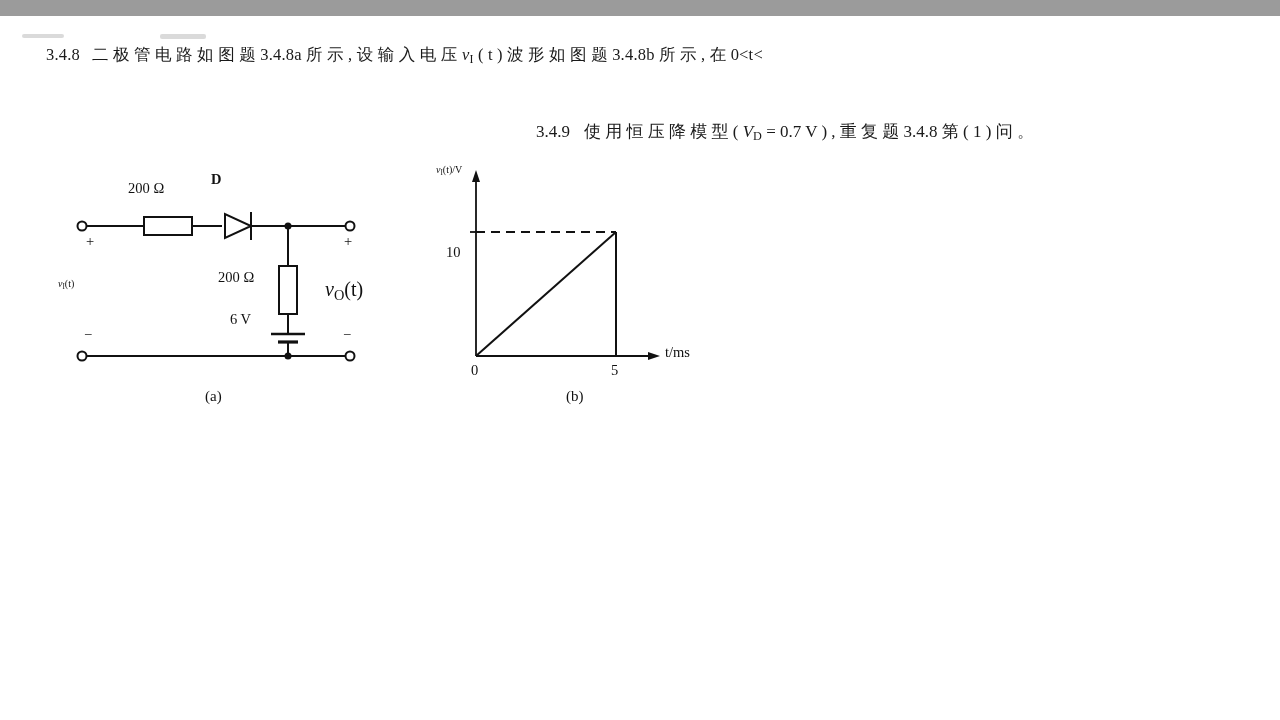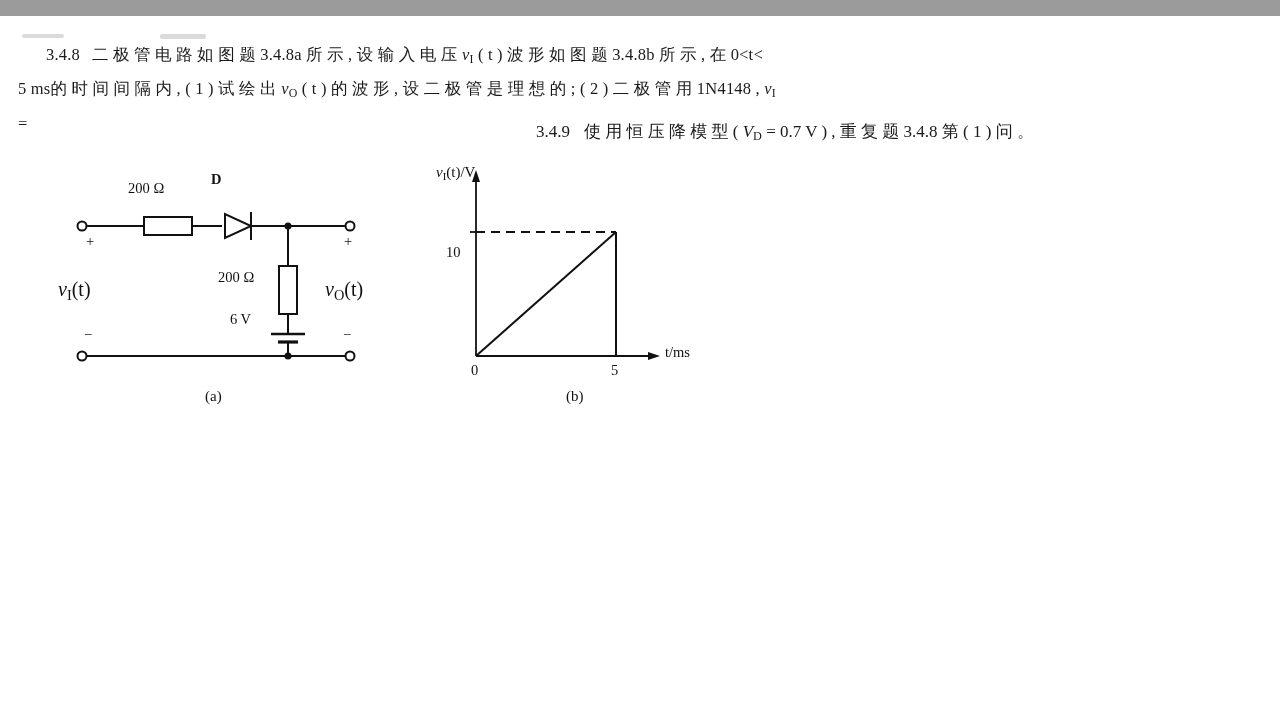--- a/index.html
+++ b/index.html
@@ -102,21 +102,20 @@
 
 <div class="topbar"></div>
 
 <div class="page">
 
   <div class="smudge" style="left:22px; top:18px; width:42px; height:4px;"></div>
   <div class="smudge" style="left:160px; top:18px; width:46px; height:5px;"></div>
 
   <div class="prob-text">
     <span class="num">3.4.8</span><span>二 极 管 电 路 如 图 题 3.4.8a 所 示 , 设 输 入 电 压 </span><i class="v">v</i><span class="sub">I</span><span> ( t ) 波 形 如 图 题 3.4.8b 所 示 , 在 0&lt;t&lt;</span>
-    <span class="line2"><span>5 ms的 时 间 间 隔 内 , ( 1 ) 试 绘 出 </span><i class="v">v</i><span class="sub">O</span><span> ( t ) 的 波 形 , 设 二 极 管 是 理 想 的 ; ( 2 ) 二 极 管 用 1N4148 , </span><i class="v">v</i><span class="sub">I</span><span> =</span></span>
   </div>
 
   <div class="prob-next">
     <span class="num2">3.4.9</span><span>使 用 恒 压 降 模 型 ( </span><i class="v">V</i><span class="sub">D</span><span> = 0.7 V ) , 重 复 题 3.4.8 第 ( 1 ) 问 。</span>
   </div>
 
   <div class="fig-a">
     <svg width="400" height="250" viewBox="0 0 400 250">
       <g stroke="#111" stroke-width="2" fill="none">
 
@@ -153,21 +152,21 @@
     <span class="lbl" style="left:88px; top:14px;">200 Ω</span>
     <span class="lbl" style="left:171px; top:5px; font-weight:600;">D</span>
     <span class="lbl" style="left:178px; top:103px;">200 Ω</span>
     <span class="lbl" style="left:190px; top:145px;text-align:center;">6 V</span>
 
     <span class="lbl" style="left:46px; top:67px;">+</span>
     <span class="lbl" style="left:304px; top:67px;">+</span>
     <span class="lbl" style="left:44px; top:160px;">−</span>
     <span class="lbl" style="left:303px; top:160px;">−</span>
 
-    <span class="lbl" style="left:18px; top:112px; font-size:20px;">
+    <span class="lbl" style="left:18px; top:112px; font-size:10px;">
       <i class="v">v</i><span class="sub">I</span><span>(t)</span>
     </span>
     <span class="lbl" style="left:285px; top:112px; font-size:20px;">
       <i class="v">v</i><span class="sub">O</span><span>(t)</span>
     </span>
   </div>
   <span class="cap cap-a">(a)</span>
 
   <div class="fig-b">
     <svg width="320" height="260" viewBox="0 0 320 260">
@@ -182,21 +181,21 @@
         <line x1="50" y1="76" x2="56" y2="76"></line>
 
         <line x1="56" y1="76" x2="196" y2="76" stroke-dasharray="9,6"></line>
 
         <line x1="56" y1="200" x2="196" y2="76" stroke-width="2"></line>
 
         <line x1="196" y1="76" x2="196" y2="200" stroke-width="2"></line>
       </g>
     </svg>
 
-    <span class="lbl" style="left:16px; top:8px; font-size:15px;">
+    <span class="lbl" style="left:16px; top:8px; font-size:10px;">
       <i class="v">v</i><span class="sub">I</span><span>(t)/V</span>
     </span>
     <span class="lbl" style="left:245px; top:188px; ">t/ms</span>
     <span class="lbl" style="left:26px; top:64px;margin-top:24px;">10</span>
     <span class="lbl" style="left:51px; top:206px;">0</span>
     <span class="lbl" style="left:191px; top:206px;">5</span>
   </div>
   <span class="cap cap-b">(b)</span>
 
 </div>

